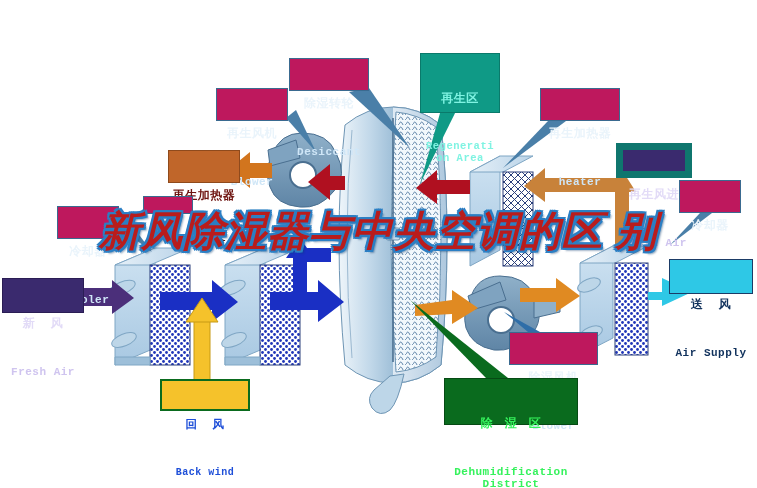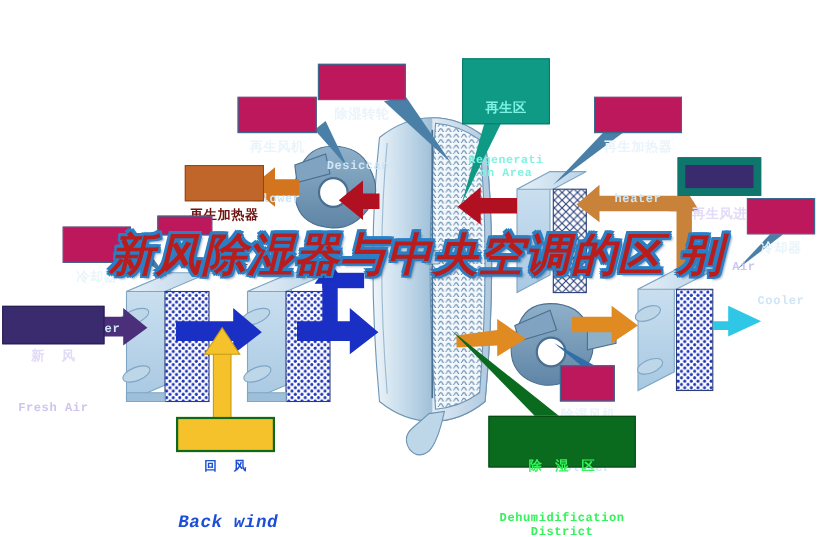--- a/index.html
+++ b/index.html
@@ -239,36 +239,41 @@
        background:#3a2a6e;color:#cfc4ef;border:7px solid #0f766e;margin-left:25px;">
     <span class="cn" style="font-size:12px;color:#e2dbf7;">再生风进</span>
     <span class="en" style="font-size:11px;">Fresh Air</span>
   </div>
 
   <div class="lbl blue-lbl" style="left:679px;top:180px;width:62px;height:33px;padding-top:2px;">
     <span class="cn">冷却器</span>
     <span class="en">Cooler</span>
   </div>
 
-  <div class="lbl" style="left:2px;top:278px;width:93px;height:35px;padding-top:2px;
+  <div class="lbl" style="left:2px;top:278px;width:82px;height:35px;padding-top:2px;
        background:#3a2a6e;color:#cfc4ef;border:1px solid #2a1d54;">
     <span class="cn" style="font-size:12px;color:#e2dbf7;">新    风</span>
     <span class="en" style="font-size:11px;">Fresh Air</span>
   </div>
 
-
-  <div class="lbl blue-lbl" style="left:509px;top:332px;width:50px;height:33px;padding-top:2px;">
+  <div class="lbl" style="left:669px;top:259px;width:84px;height:35px;padding-top:2px;
+       background:#2ec8e6;color:#10315c;border:1px solid #1b3b66;">
+    <span class="cn" style="font-size:12px;">送    风</span>
+    <span class="en" style="font-size:11px;">Air Supply</span>
+  </div>
+
+  <div class="lbl blue-lbl" style="left:509px;top:332px;width:89px;height:33px;padding-top:2px;">
     <span class="cn">除湿风机</span>
     <span class="en">Blower</span>
   </div>
 
   <div class="lbl" style="left:160px;top:379px;width:90px;height:32px;padding-top:1px;
        background:#f5c22b;color:#1d4ed8;border:2px solid #0a6b1e;">
     <span class="cn" style="font-size:11.5px;">回    风</span>
-    <span class="en" style="font-size:16px;font-style:italic;">Back wind</span>
+    <span class="en" style="font-size:10px;">Back wind</span>
   </div>
 
   <div class="lbl" style="left:444px;top:378px;width:134px;height:47px;padding-top:2px;
        background:#0a6b1e;color:#35f25c;border:1px solid #064a14;">
     <span class="cn" style="font-size:12px;">除   湿   区</span>
     <span class="en" style="font-size:11px;">Dehumidification
 District</span>
   </div>
 
   <div class="ttl" style="top:212px;">新风除湿器与中央空调的区

